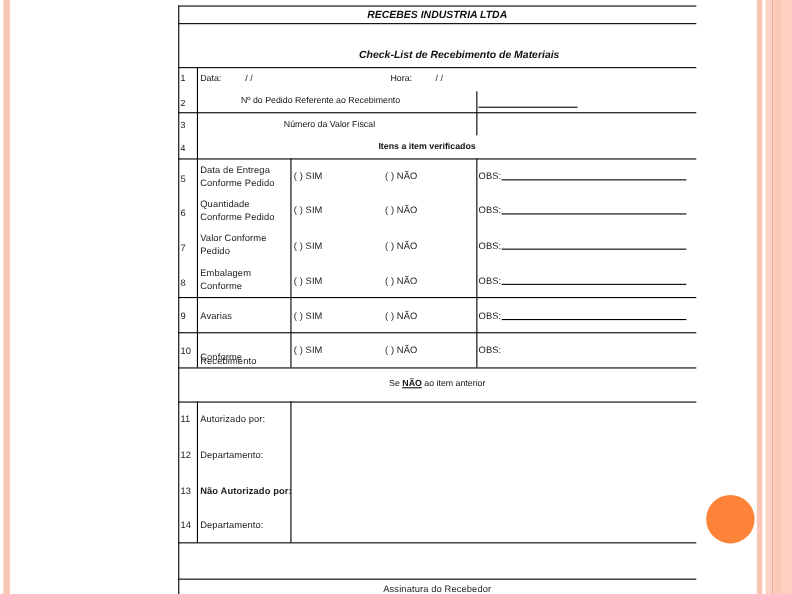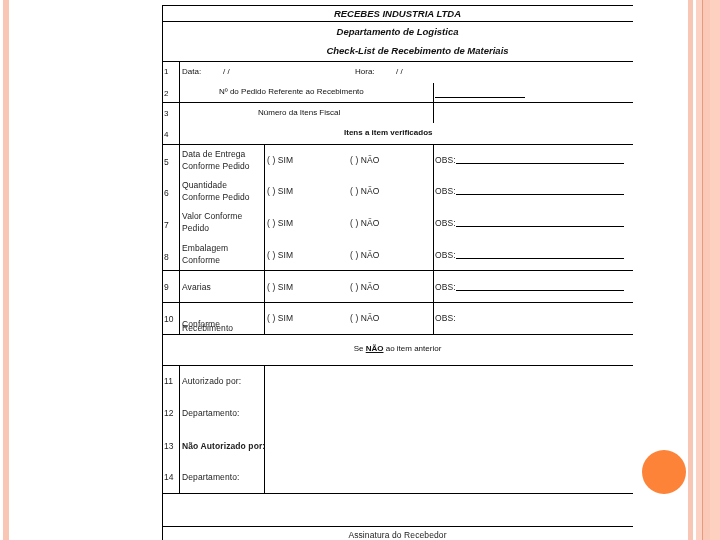--- a/index.html
+++ b/index.html
@@ -60,35 +60,34 @@
   <div class="vl" style="left:162px; top:5px;  height:535px;"></div>
   <div class="vl" style="left:179px; top:61px; height:83px;"></div>
   <div class="vl" style="left:179px; top:144px; height:190px;"></div>
   <div class="vl" style="left:264px; top:144px; height:190px;"></div>
   <div class="vl" style="left:433px; top:144px; height:190px;"></div>
   <div class="vl" style="left:433px; top:83px; height:40px;"></div>
   <div class="vl" style="left:179px; top:365px; height:128px;"></div>
   <div class="vl" style="left:264px; top:365px; height:128px;"></div>
 
   <div class="t title center" style="left:162px; top:9px; width:471px;">RECEBES INDUSTRIA LTDA</div>
-  <div class="t title center" style="left:162px; top:27px; width:471px;">Departamento de Logistica</div>
   <div class="t title center" style="left:162px; top:46px; width:471px;padding-left:20px;">Check-List de Recebimento de Materiais</div>
 
   <div class="t arial" style="left:164px; top:68px;">1</div>
   <div class="t arial" style="left:182px; top:68px;">Data:</div>
   <div class="t arial" style="left:223px; top:68px;">/     /</div>
   <div class="t arial" style="left:355px; top:68px;">Hora:</div>
   <div class="t arial" style="left:396px; top:68px;">/     /</div>
 
   <div class="t arial" style="left:164px; top:90px;">2</div>
   <div class="t arial" style="left:219px; top:88px;">Nº do Pedido Referente ao Recebimento</div>
   <div class="ul" style="left:435px; top:97px; width:90px;"></div>
 
   <div class="t arial" style="left:164px; top:110px;">3</div>
-  <div class="t arial" style="left:258px; top:109px;">Número da Itens Fiscal</div>
+  <div class="t arial" style="left:258px; top:109px;">Número da Valor Fiscal</div>
 
   <div class="t arial" style="left:164px; top:131px;">4</div>
   <div class="t arial bold" style="left:344px; top:129px;">Itens a item verificados</div>
 
   <div>
     <div class="t calibri" style="left:164px; top:158px;">5</div>
     <div class="t calibri" style="left:182px; top:150px;">Data de Entrega</div>
     <div class="t calibri" style="left:182px; top:162px;">Conforme Pedido</div>
     <div class="t calibri" style="left:267px; top:156px;">(  ) SIM</div>
     <div class="t calibri" style="left:350px; top:156px;">(  ) NÃO</div>

